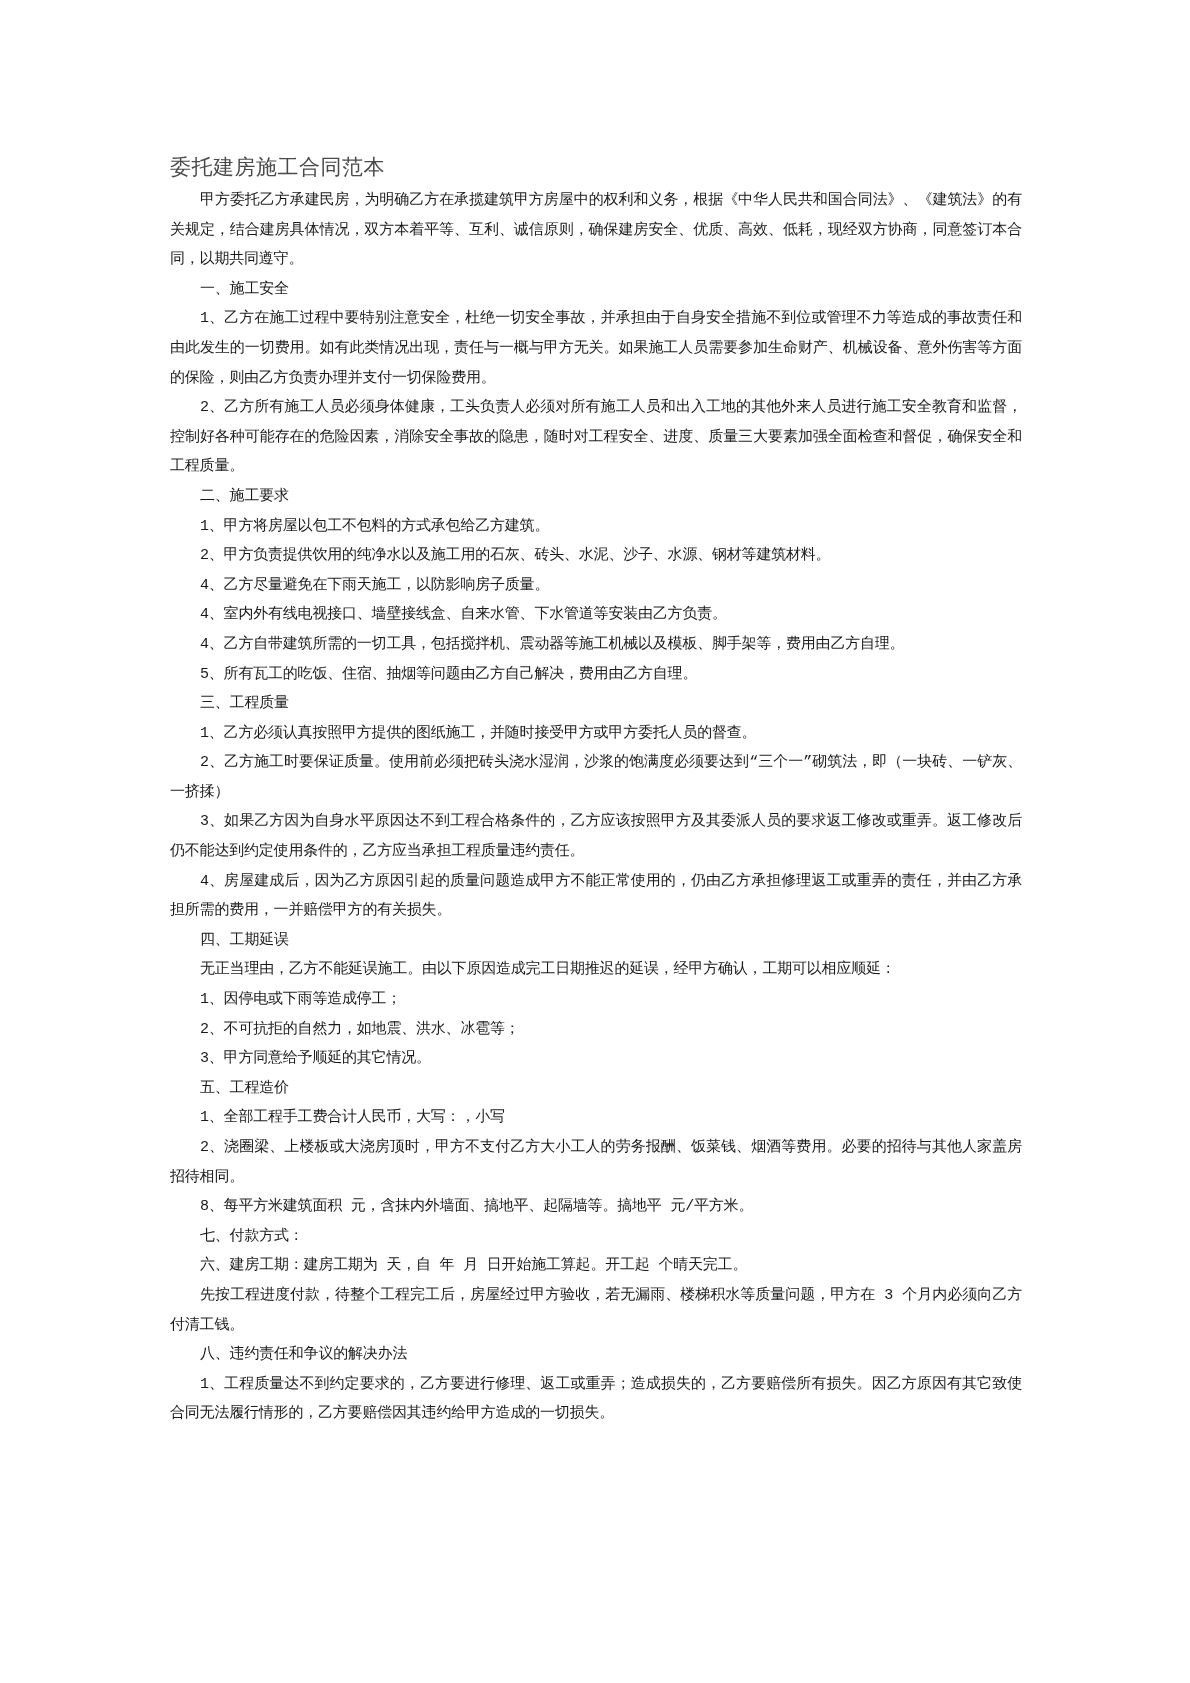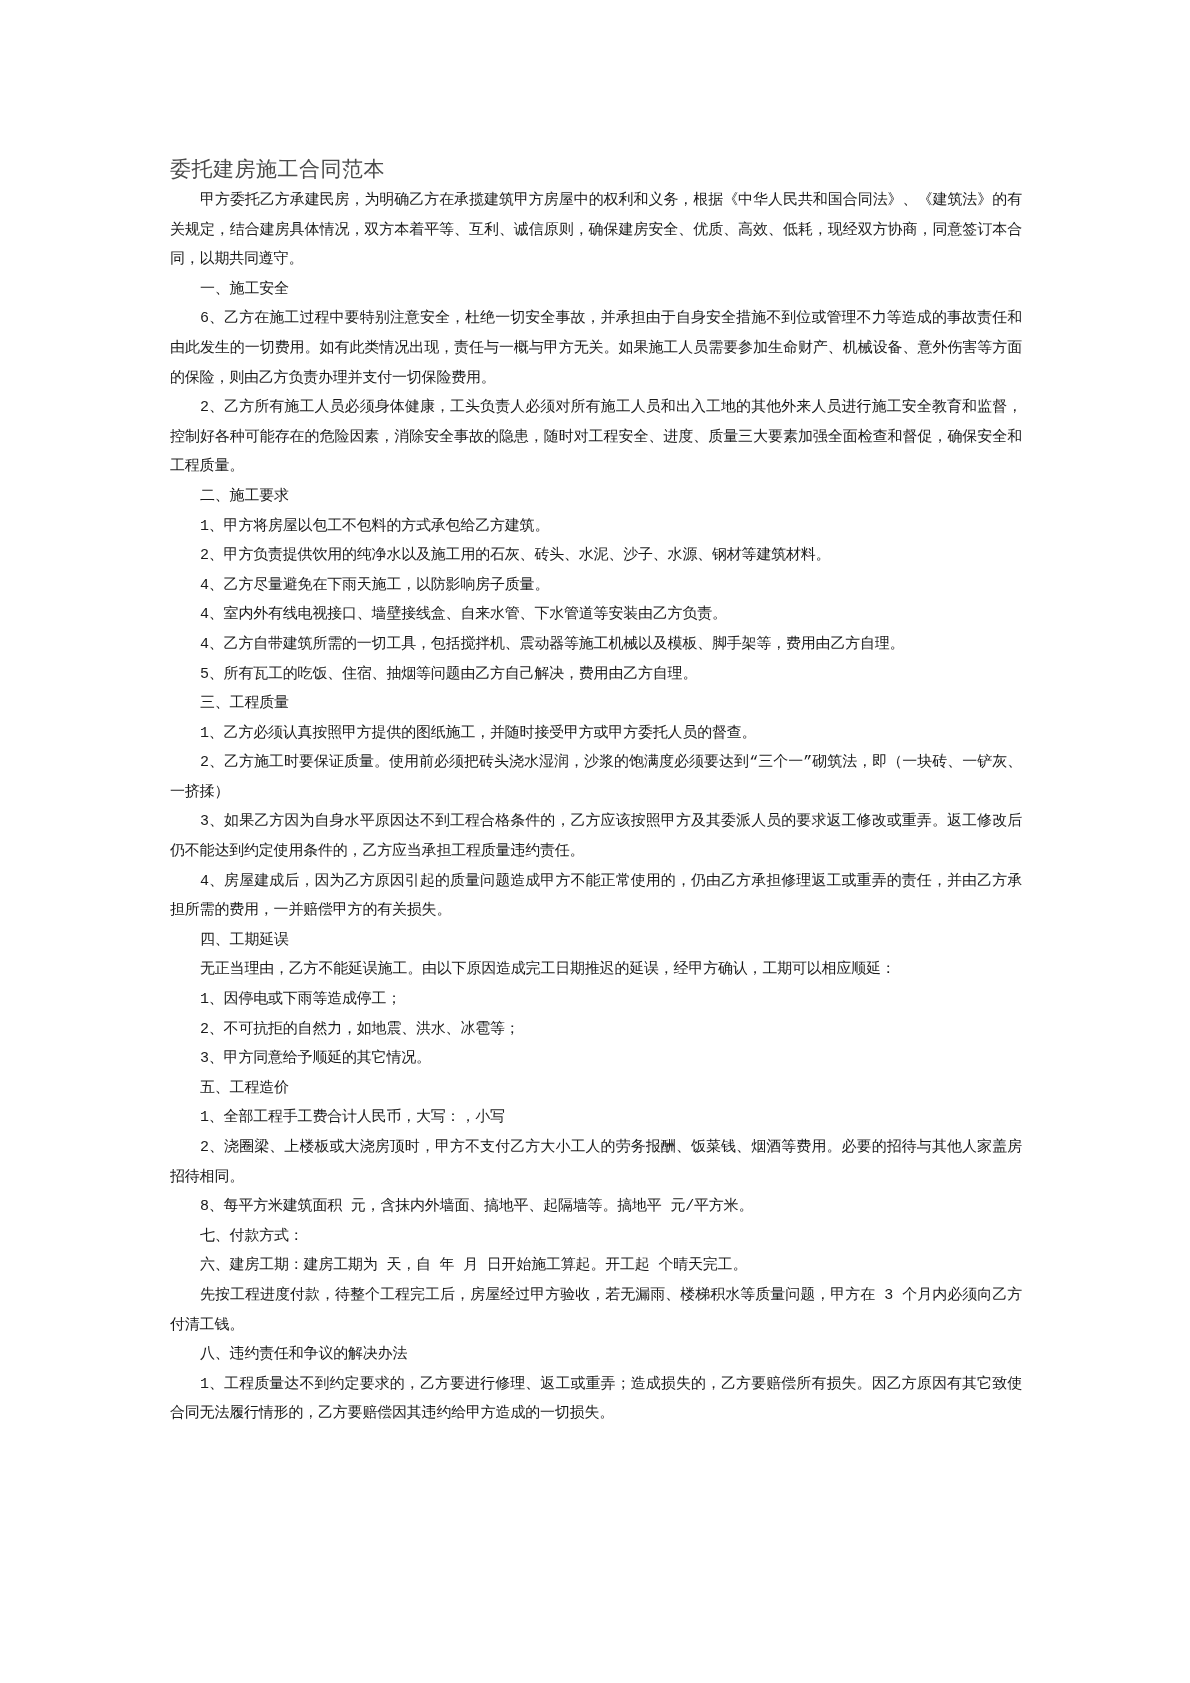--- a/index.html
+++ b/index.html
@@ -17,21 +17,21 @@
       position: absolute;
       left: 170px;
       top: 152px;
       width: 852px;
       color: #1a1a1a;
       font-family: "DejaVu Sans", "Liberation Sans", sans-serif;
       font-size: 15px;
       line-height: 29.6px;
     }
     .doc-title {
-      font-family: Liberation Serif, serif;
+      font-family: Liberation Mono, monospace;
       font-size: 21px;
       color: #4a4a4a;
       line-height: 34px;
       margin: 0 0 0 0;
       font-weight: normal;
       letter-spacing: 0.5px;
     }
     .para {
       margin: 0;
       text-align: justify;
@@ -41,21 +41,21 @@
     }
   </style>
 </head>
 <body>
 
 <div class="page">
   <h1 class="doc-title">委托建房施工合同范本</h1>
 
   <p class="para">甲方委托乙方承建民房，为明确乙方在承揽建筑甲方房屋中的权利和义务，根据《中华人民共和国合同法》、《建筑法》的有关规定，结合建房具体情况，双方本着平等、互利、诚信原则，确保建房安全、优质、高效、低耗，现经双方协商，同意签订本合同，以期共同遵守。</p>
   <p class="para">一、施工安全</p>
-  <p class="para">6、乙方在施工过程中要特别注意安全，杜绝一切安全事故，并承担由于自身安全措施不到位或管理不力等造成的事故责任和由此发生的一切费用。如有此类情况出现，责任与一概与甲方无关。如果施工人员需要参加生命财产、机械设备、意外伤害等方面的保险，则由乙方负责办理并支付一切保险费用。</p>
+  <p class="para">1、乙方在施工过程中要特别注意安全，杜绝一切安全事故，并承担由于自身安全措施不到位或管理不力等造成的事故责任和由此发生的一切费用。如有此类情况出现，责任与一概与甲方无关。如果施工人员需要参加生命财产、机械设备、意外伤害等方面的保险，则由乙方负责办理并支付一切保险费用。</p>
   <p class="para">2、乙方所有施工人员必须身体健康，工头负责人必须对所有施工人员和出入工地的其他外来人员进行施工安全教育和监督，控制好各种可能存在的危险因素，消除安全事故的隐患，随时对工程安全、进度、质量三大要素加强全面检查和督促，确保安全和工程质量。</p>
   <p class="para">二、施工要求</p>
   <p class="para">1、甲方将房屋以包工不包料的方式承包给乙方建筑。</p>
   <p class="para">2、甲方负责提供饮用的纯净水以及施工用的石灰、砖头、水泥、沙子、水源、钢材等建筑材料。</p>
   <p class="para">4、乙方尽量避免在下雨天施工，以防影响房子质量。</p>
   <p class="para">4、室内外有线电视接口、墙壁接线盒、自来水管、下水管道等安装由乙方负责。</p>
   <p class="para">4、乙方自带建筑所需的一切工具，包括搅拌机、震动器等施工机械以及模板、脚手架等，费用由乙方自理。</p>
   <p class="para">5、所有瓦工的吃饭、住宿、抽烟等问题由乙方自己解决，费用由乙方自理。</p>
   <p class="para">三、工程质量</p>
   <p class="para">1、乙方必须认真按照甲方提供的图纸施工，并随时接受甲方或甲方委托人员的督查。</p>

